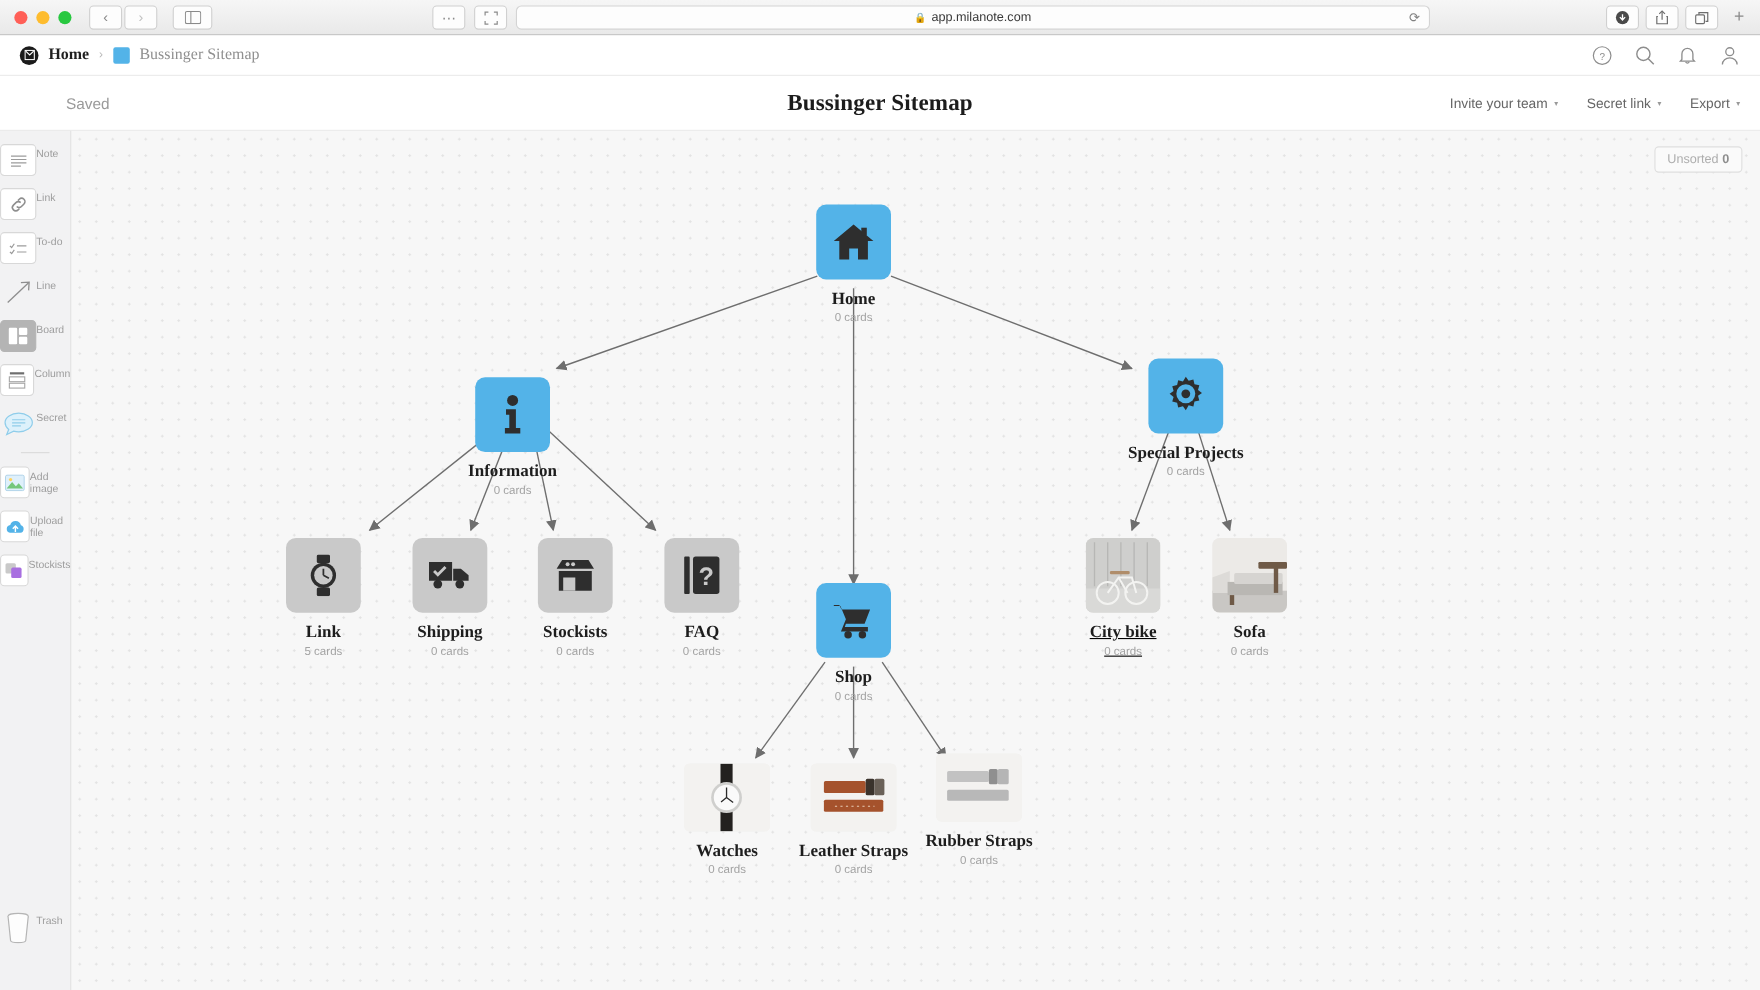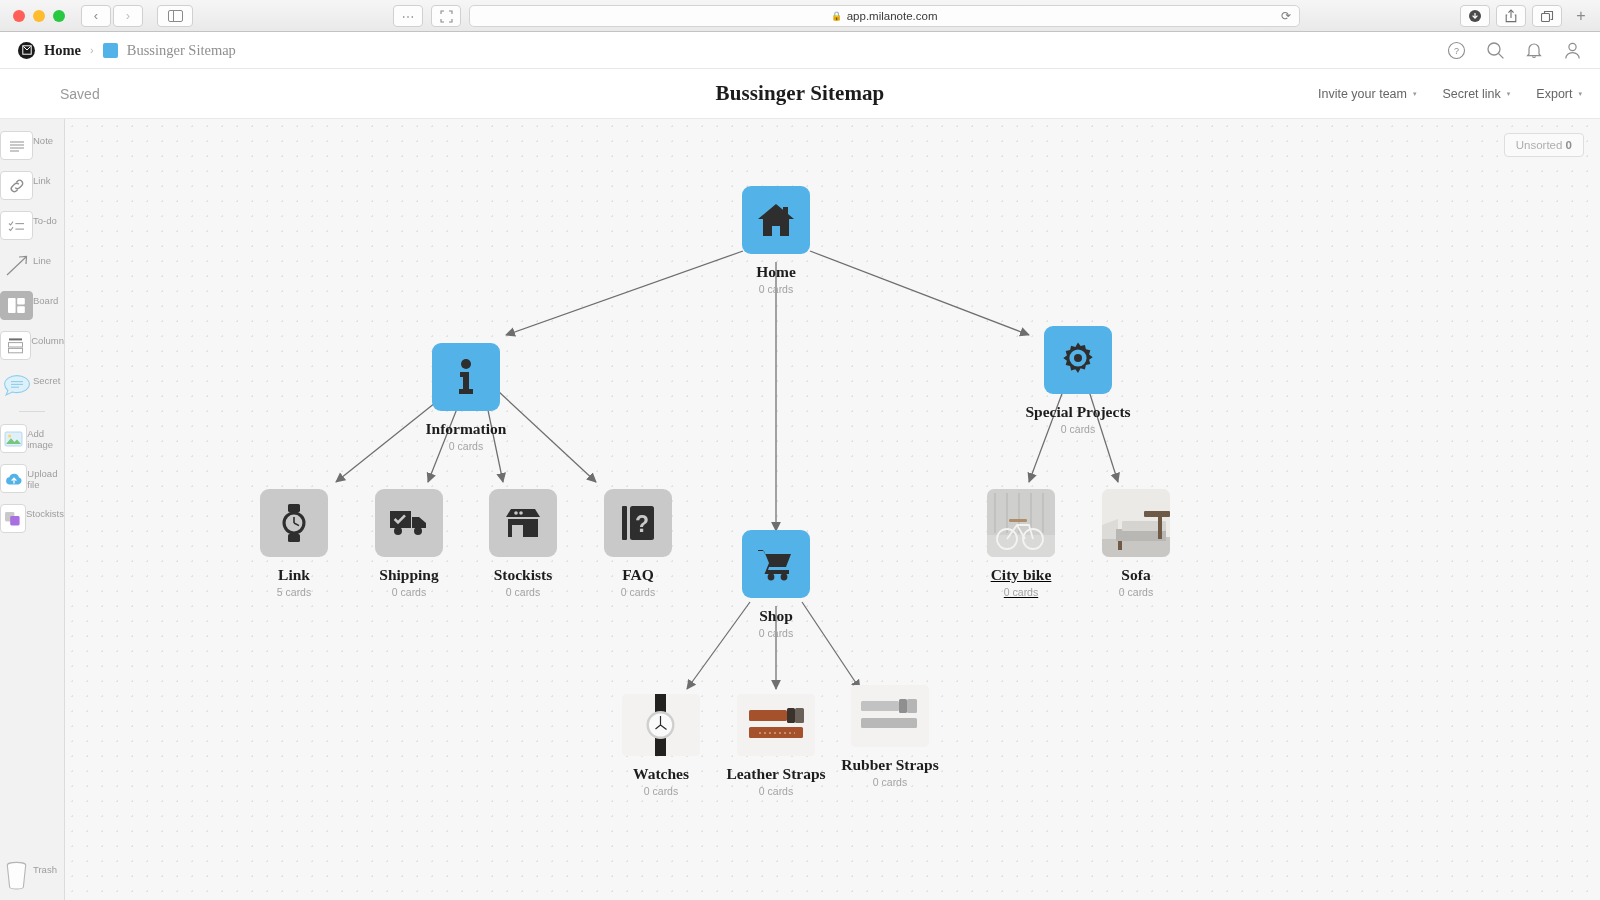--- a/index.html
+++ b/index.html
@@ -116,21 +116,21 @@
   }
   .tool-ico {
     width: 33px; height: 29px; border-radius: 4px;
     background: #fff; border: 1px solid #d8d8d8;
     display: flex; align-items: center; justify-content: center;
   }
   .tool-ico.plain { background: transparent; border: none; }
   .tool-ico.board { background: #b4b4b4; border-color: #b4b4b4; }
   .tool-lbl { font-size: 9.5px; color: #9d9d9d; margin-top: 4px; }
   .tool-divider { width: 26px; height: 1px; background: #dadada; margin: 5px auto 12px; }
-  .trash-tool { position: absolute; bottom: 0; left: 0; right: 0; }
+  .trash-tool { position: absolute; bottom: 32px; left: 0; right: 0; }
 
   
   .canvas {
     flex: 1; position: relative; background: #f7f7f7;
     background-image:
       radial-gradient(circle, #e2e2e2 1px, transparent 1px);
     background-size: 15px 15px;
     overflow: hidden;
   }
   .unsorted {

